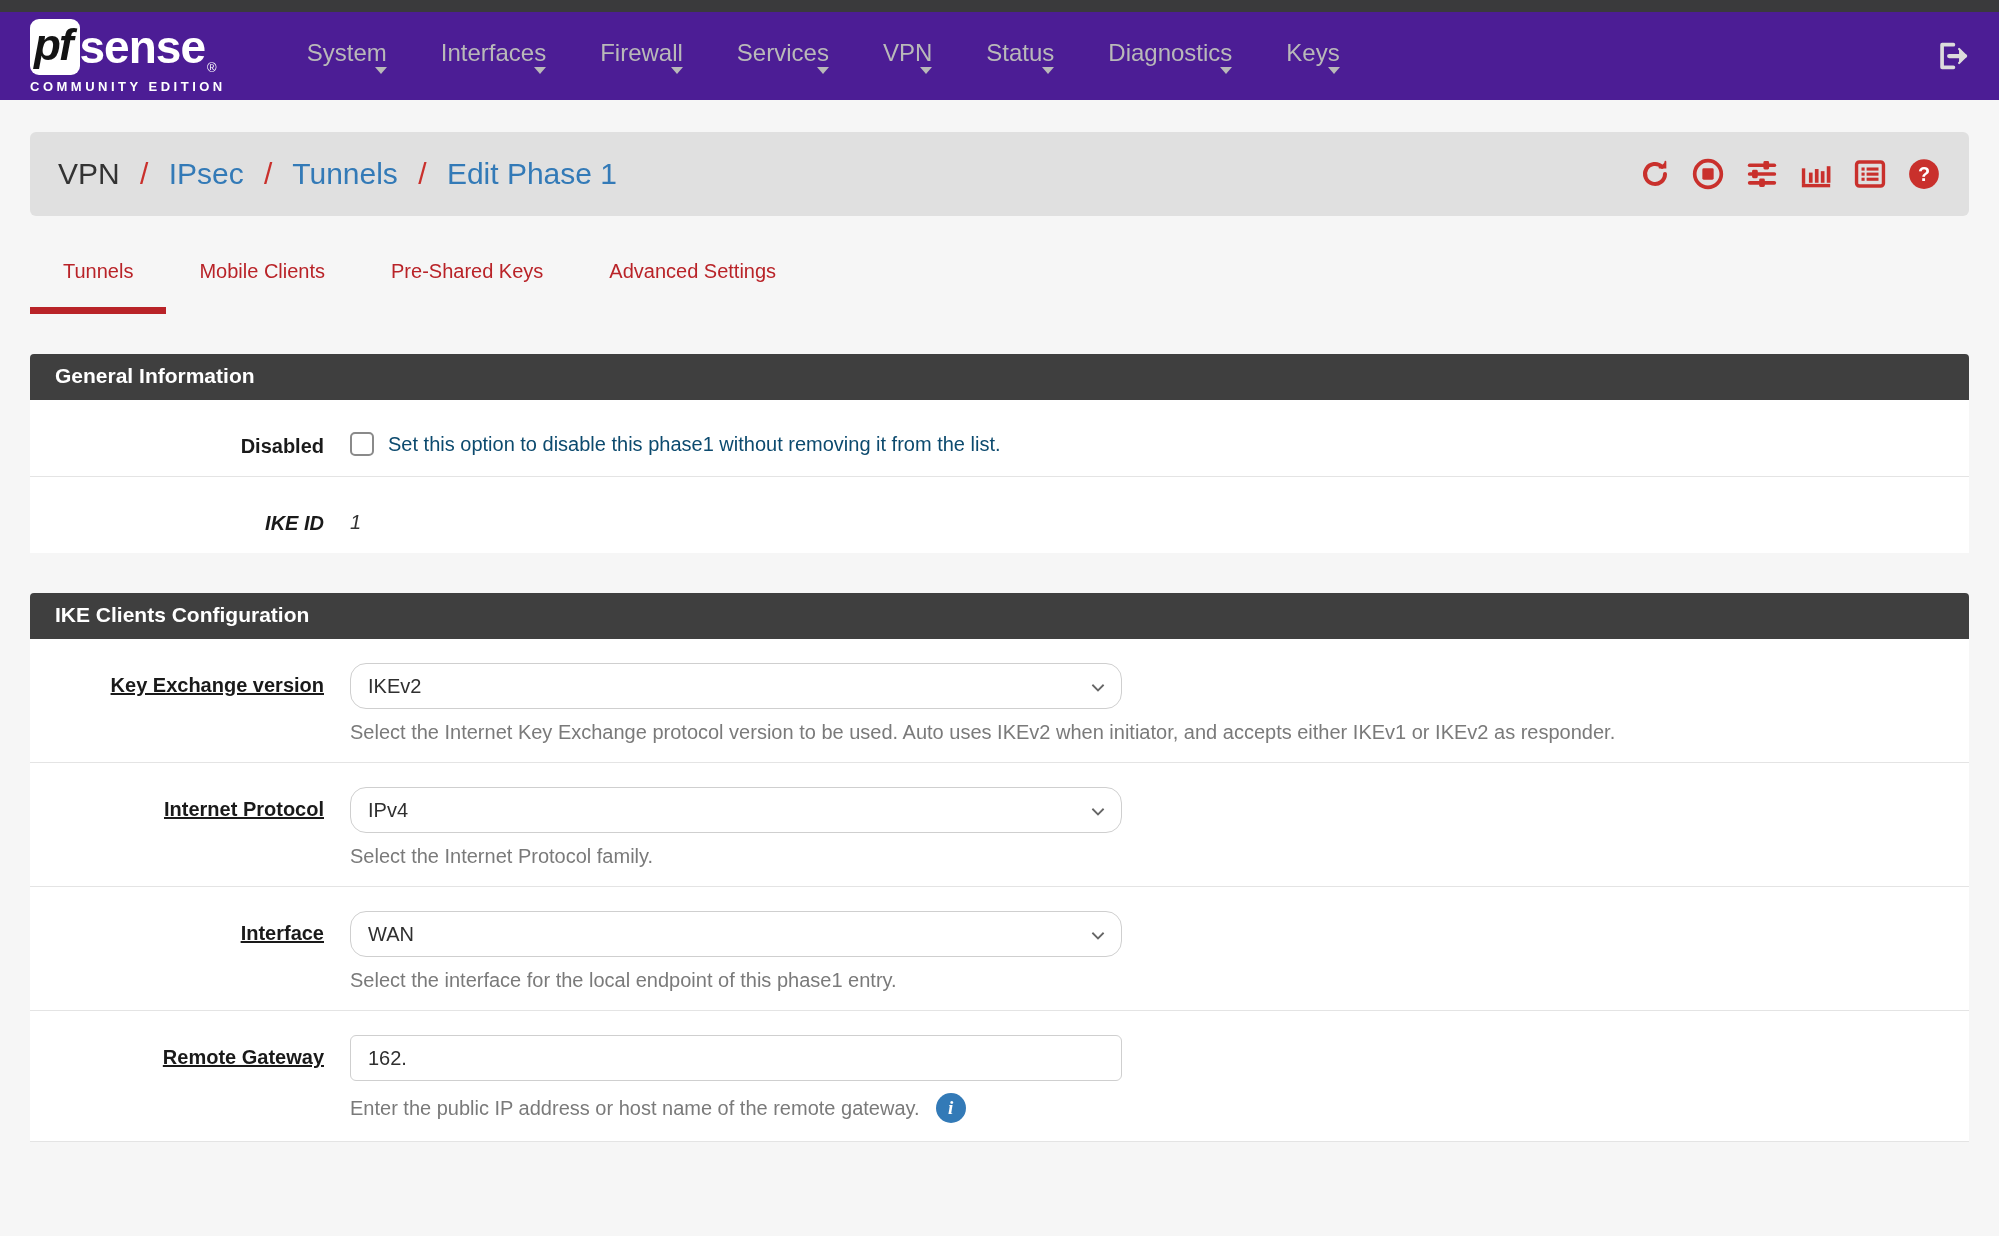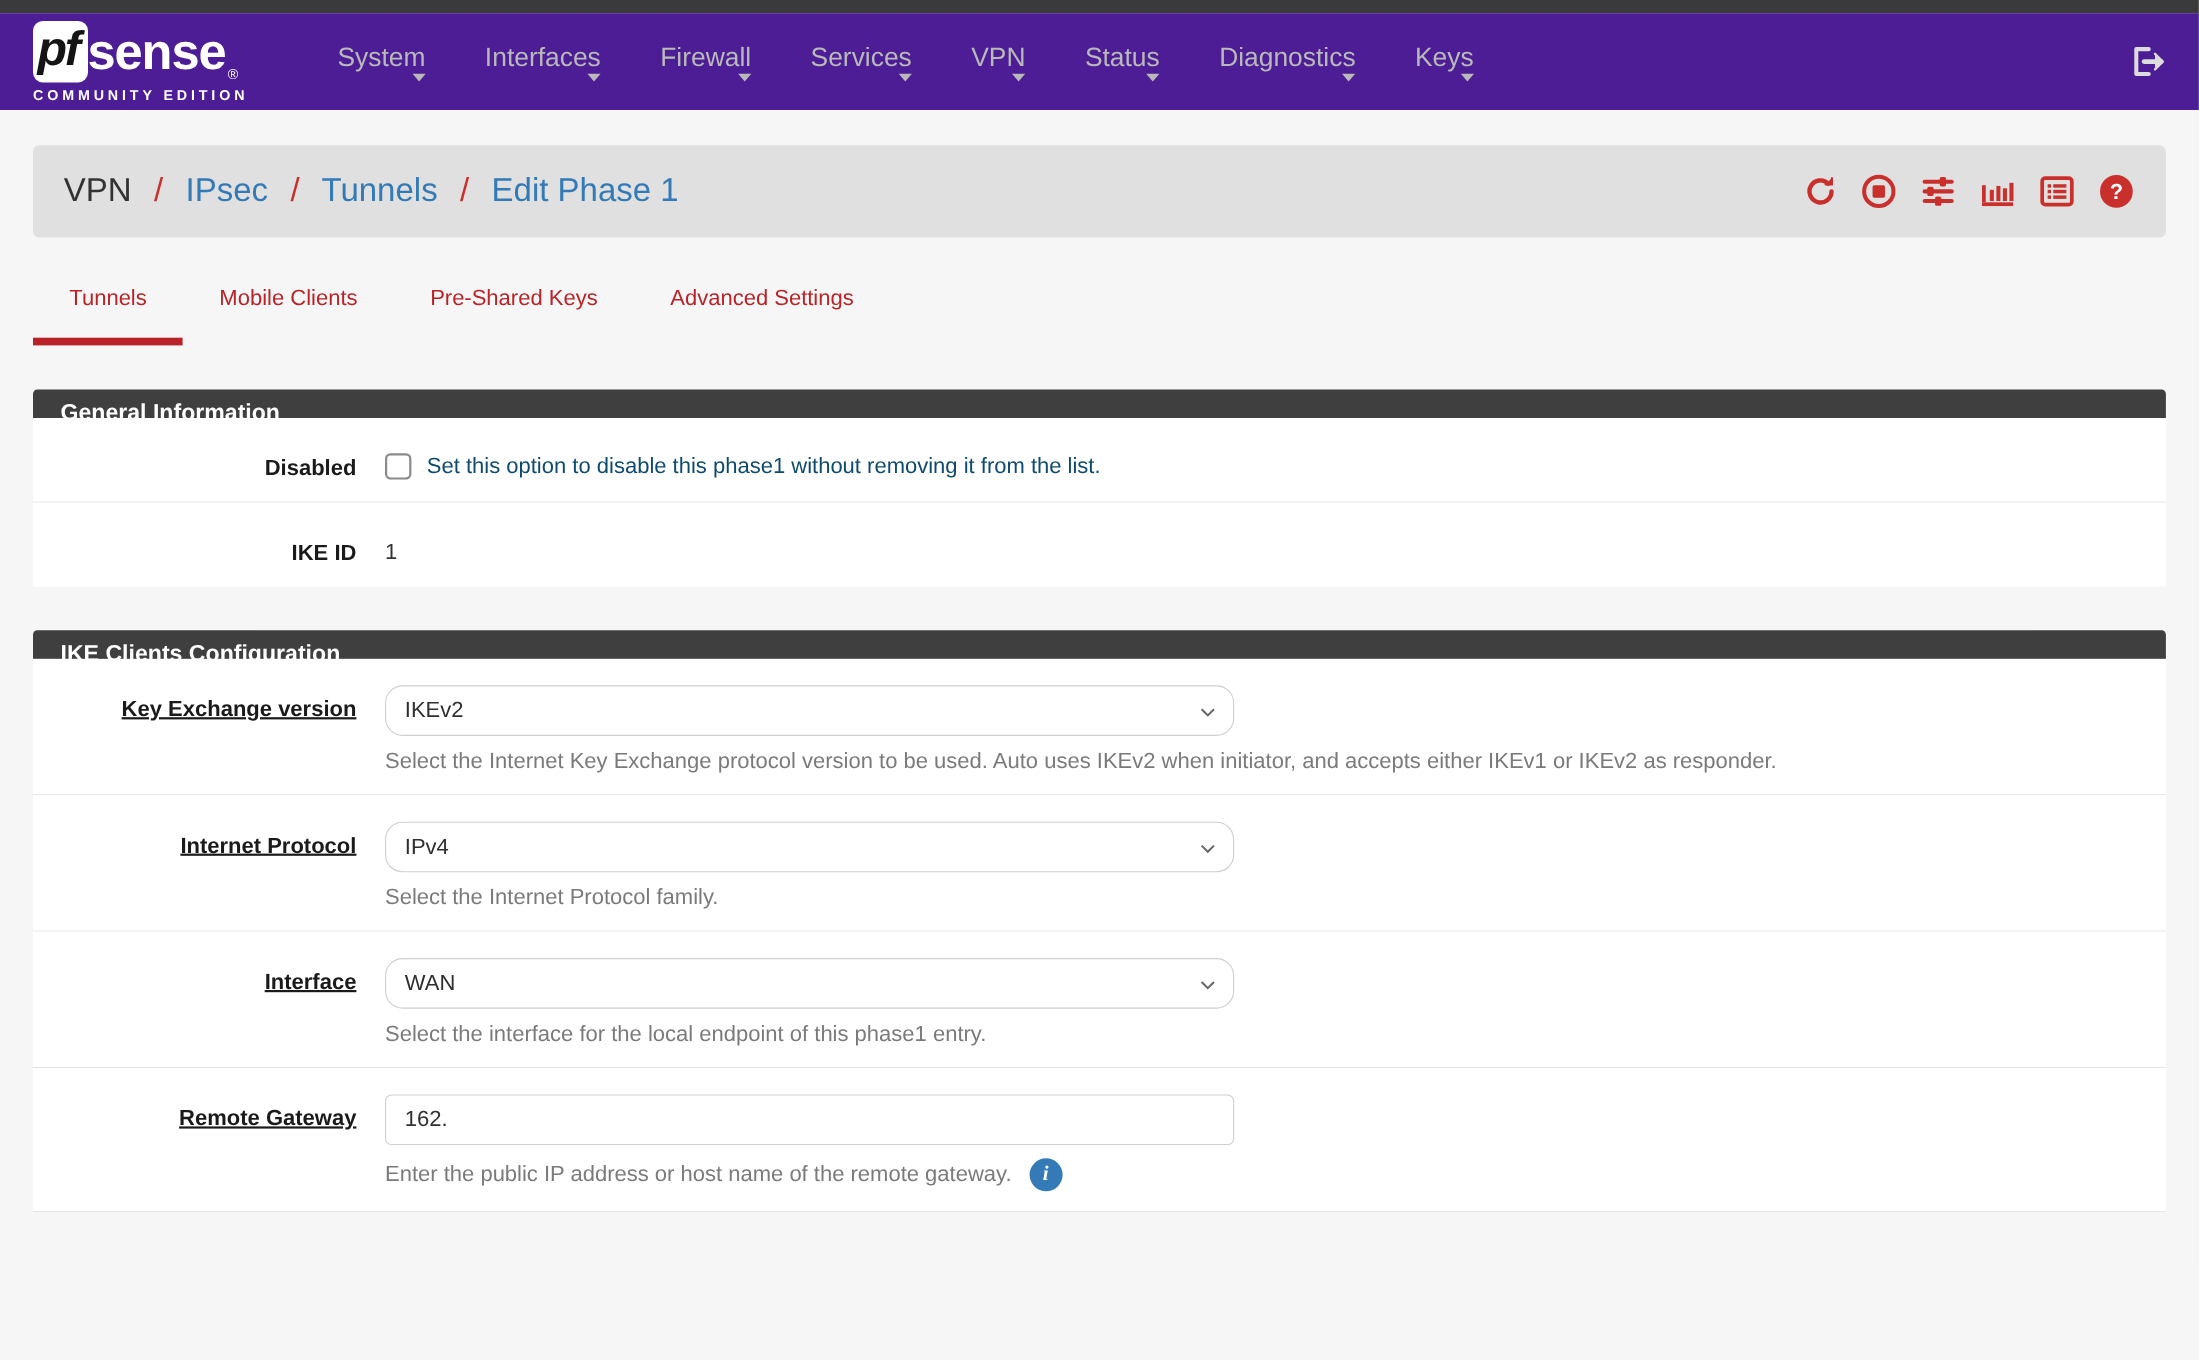--- a/index.html
+++ b/index.html
@@ -32,24 +32,24 @@
   .crumb-icons { margin-left:auto; display:flex; align-items:center; gap:20px; }
   .cicon { display:flex; align-items:center; cursor:pointer; }
 
   
   .tabs { margin:44px 30px 0; display:flex; }
   .tab { font-size:20px; color:#b92328; text-decoration:none; padding:0 33px 24px; cursor:pointer; }
   .tab.active { border-bottom:7px solid #b92328; }
 
   
   .section-header { margin:40px 30px 0; background:#3f3f3f; color:#fff; font-weight:700;
-                    font-size:21px; padding:10px 25px; border-radius:4px 4px 0 0; height:26px; }
+                    font-size:21px; padding:10px 25px; border-radius:4px 4px 0 0; height:46px; }
   .panel { margin:0 30px; background:#fff; }
   .frow { display:flex; padding:24px 0 18px; border-bottom:1px solid #e4e4e4; background:#fff; }
-  .frow.noborder { border-bottom:none; }
+  .frow.noborder { border-bottom:none;font-style:italic; }
   .flabel { width:320px; min-width:320px; text-align:right; padding-right:26px; font-weight:700;
             font-size:20px; color:#1a1a1a; padding-top:11px; }
   .flabel.ul { text-decoration:underline; }
   .fctrl { flex:1; }
   .tinput, .sel { width:772px; height:46px; border:1px solid #cfcfcf; border-radius:6px;
                   background:#fff; font-size:20px; color:#2f2f2f; padding:0 17px;
                   font-family:"Liberation Sans", sans-serif; }
   .sel { display:flex; align-items:center; position:relative; cursor:pointer;border-radius:16px; }
   .sel .chev { position:absolute; right:14px; top:14px; }
   .help { margin-top:12px; color:#7a7a7a; font-size:20px; display:flex; align-items:center; }

